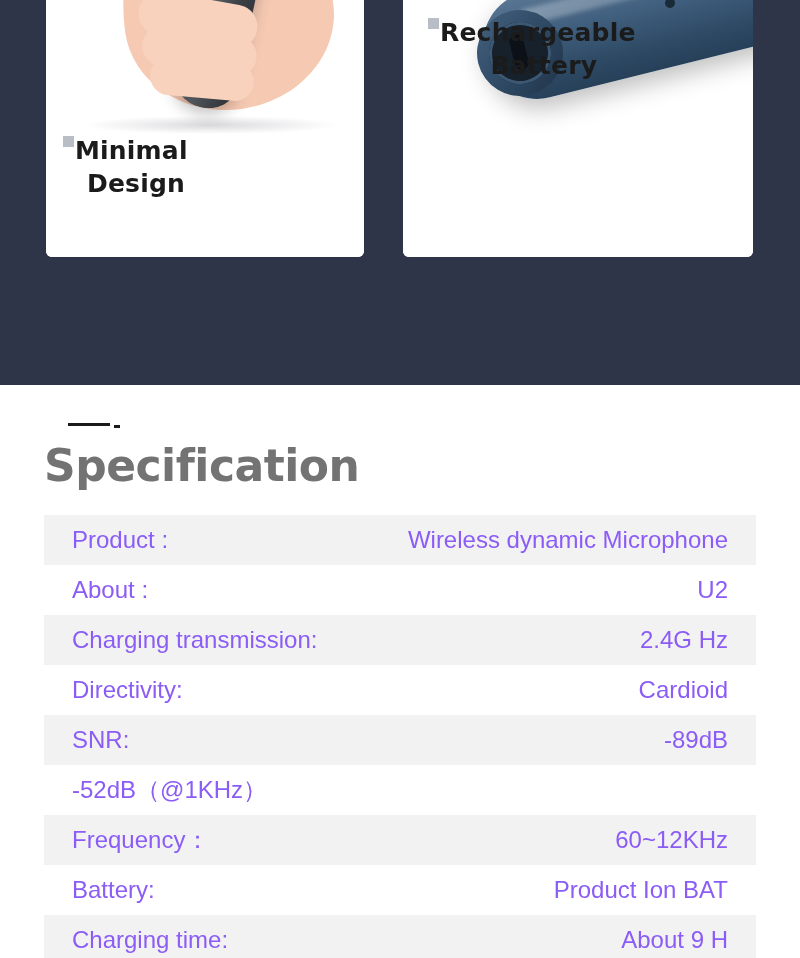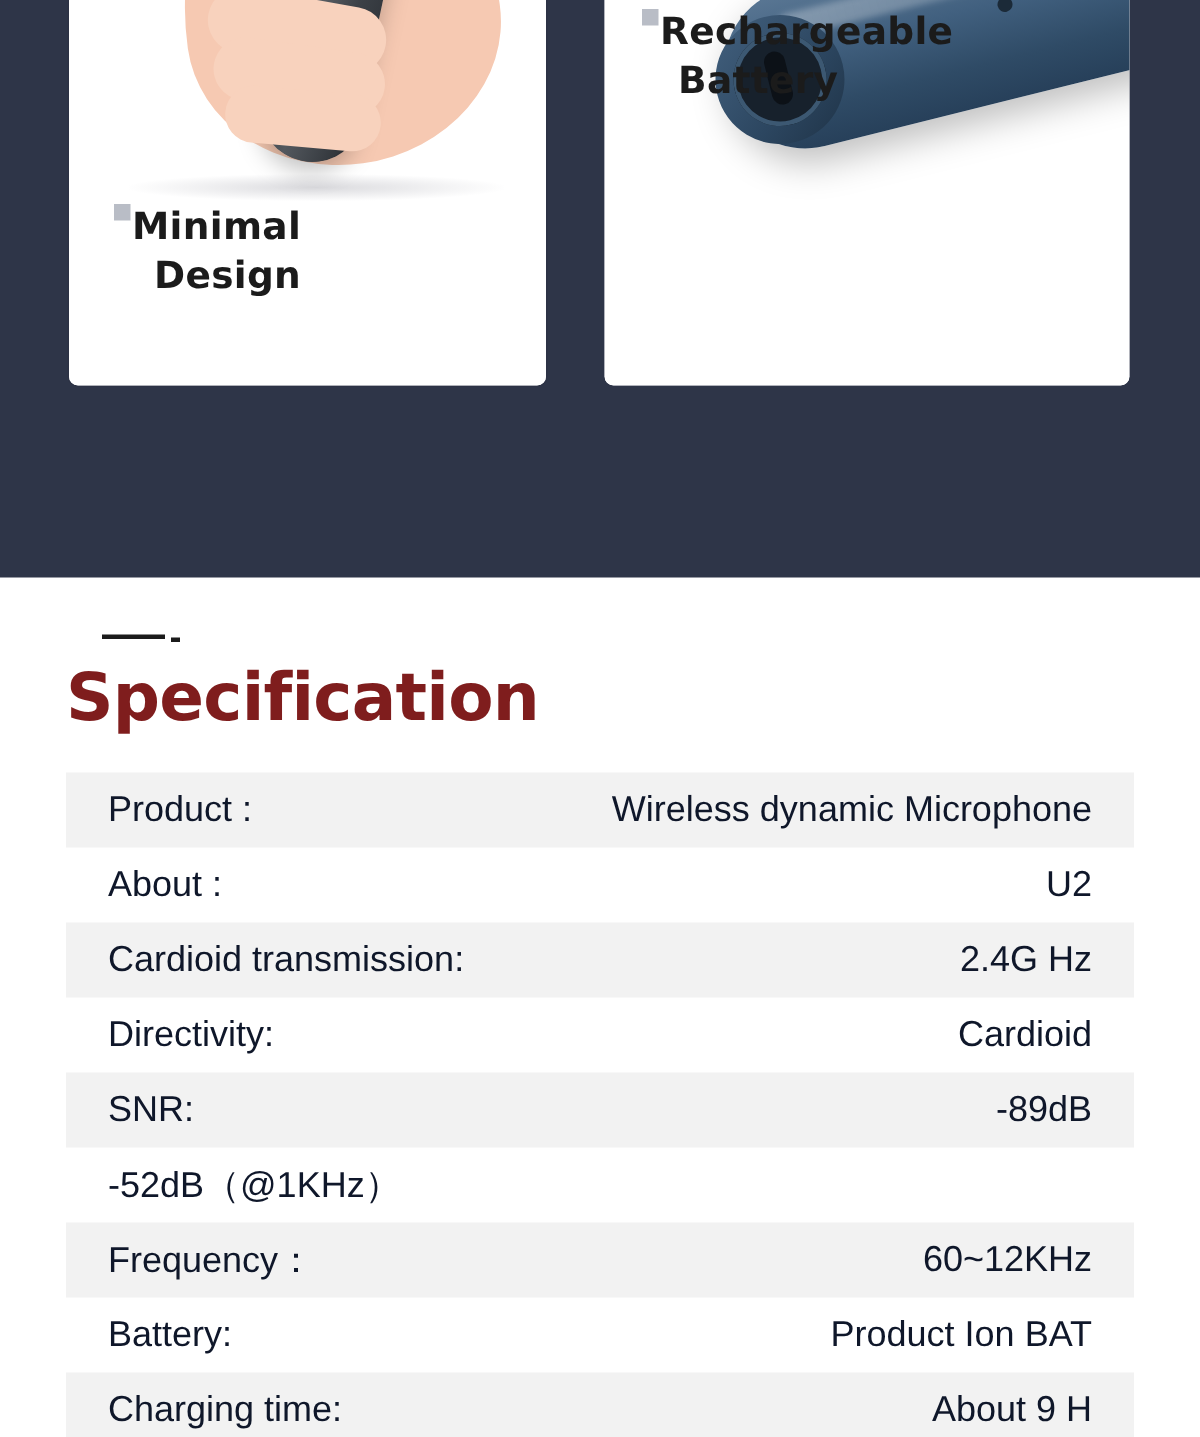--- a/index.html
+++ b/index.html
@@ -202,27 +202,27 @@
   .caption .tick {
     display: inline-block;
     width: 11px;
     height: 11px;
     background: #b9bdc6;
     vertical-align: top;
     margin-right: 1px;
     margin-top: 2px;
   }
   .caption-left {
-    left: 76px;
+    left: 63px;
     top: 134px;
-    text-align: right;
   }
   .caption-right {
     left: 428px;
-    top: 4px;
+    top: 16px;
+    text-align: center;
   }
   .caption-line2 { display: block; margin-left: 24px; }
   .caption-right .caption-line2 { margin-left: 24px; }
 
   
   .spec {
     position: absolute;
     top: 385px;
     left: 0;
     width: 800px;
@@ -241,37 +241,37 @@
     top: -1px;
     width: 6px;
     height: 0;
     border-top: 3px solid #1b1b1b;
   }
   .spec-title {
     margin: 14px 0 0 44px;
     font-family: "DejaVu Sans", sans-serif;
     font-weight: bold;
     font-size: 44px;
-    color: #7f1d1d;
+    color: #737373;
     letter-spacing: -0.5px;
   }
 
   .spec-table {
     margin: 24px 0 0 44px;
     width: 712px;
   }
   .spec-row {
     display: flex;
     justify-content: space-between;
     align-items: center;
     height: 50px;
     padding: 0 28px;
     box-sizing: border-box;
     font-size: 24px;
-    color: #0f172a;
+    color: #8b5cf6;
     font-family: "Liberation Sans", sans-serif;
   }
   .spec-row.alt { background: #f2f2f2; }
   .spec-row .label { white-space: nowrap; }
   .spec-row .value { white-space: nowrap; }
 </style>
 </head>
 <body>
 
 <div class="hero">
@@ -320,21 +320,21 @@
   <div class="spec-table">
     <div class="spec-row alt">
       <span class="label">Product :</span>
       <span class="value">Wireless dynamic Microphone</span>
     </div>
     <div class="spec-row">
       <span class="label">About :</span>
       <span class="value">U2</span>
     </div>
     <div class="spec-row alt">
-      <span class="label">Cardioid transmission:</span>
+      <span class="label">Charging transmission:</span>
       <span class="value">2.4G Hz</span>
     </div>
     <div class="spec-row">
       <span class="label">Directivity:</span>
       <span class="value">Cardioid</span>
     </div>
     <div class="spec-row alt">
       <span class="label">SNR:</span>
       <span class="value">-89dB</span>
     </div>

